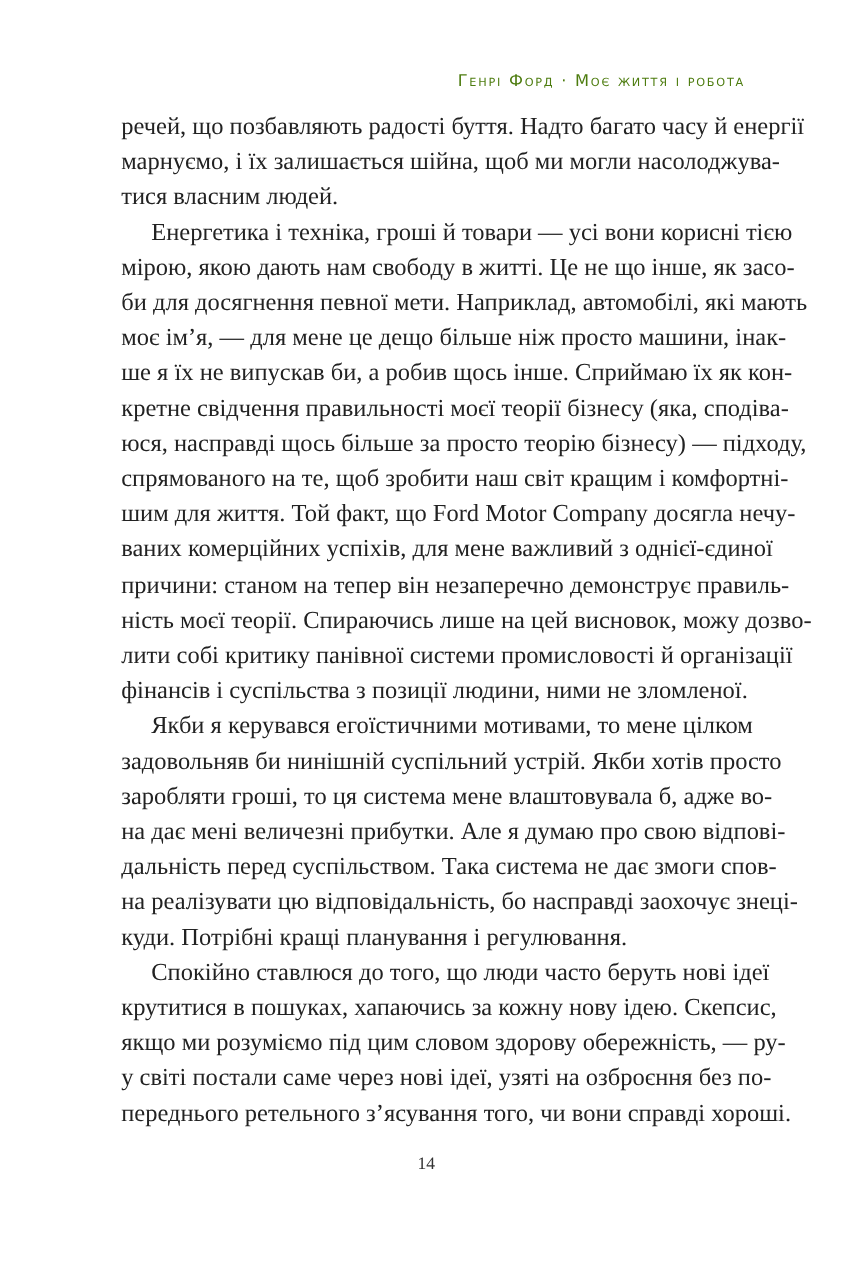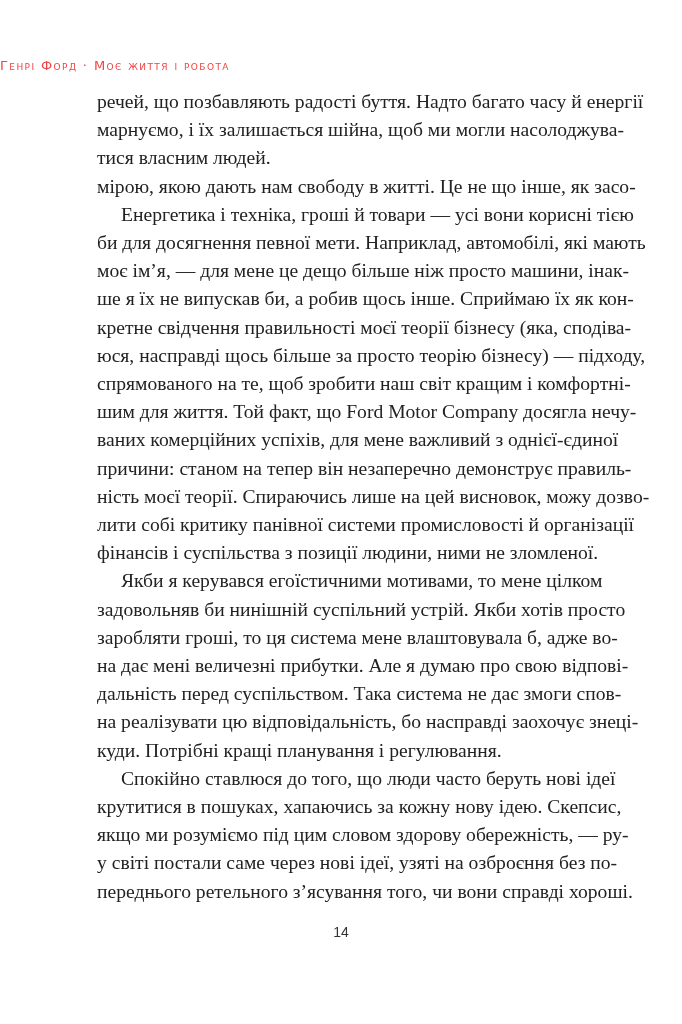--- a/index.html
+++ b/index.html
@@ -12,25 +12,25 @@
       height: 1024px;
       position: relative;
       overflow: hidden;
       color: #262626;
     }
     .running-head {
       position: absolute;
       top: 58px;
       left: 0;
       width: 596px;
-      text-align: left;
+      text-align: right;
       font-family: "DejaVu Sans", sans-serif;
       font-size: 13px;
       letter-spacing: 1.4px;
-      color: #ef4444;
+      color: #4d7c0f;
       font-variant: small-caps;
     }
     .body-text {
       position: absolute;
       top: 88px;
       left: 97px;
       width: 490px;
       font-family: "Liberation Serif", serif;
       font-size: 19.6px;
       line-height: 28.2px;
@@ -47,42 +47,42 @@
     }
     .line.indent {
       padding-left: 24px;
     }
     .folio {
       position: absolute;
       top: 924px;
       left: 0;
       width: 682px;
       text-align: center;
-      font-family: Liberation Sans, sans-serif;
+      font-family: Liberation Serif, serif;
       font-size: 14px;
       color: #333;
     }
   </style>
 </head>
 <body>
 
 <div>
   <div class="running-head">Генрі Форд · Моє життя і робота</div>
 
   <div class="body-text">
 
     <div>
       <span class="line">речей, що позбавляють радості буття. Надто багато часу й енергії</span>
       <span class="line">марнуємо, і їх залишається шійна, щоб ми могли насолоджува-</span>
       <span class="line last">тися власним людей.</span>
     </div>
 
     <div>
+      <span class="line indent">Енергетика і техніка, гроші й товари — усі вони корисні тією</span>
       <span class="line">мірою, якою дають нам свободу в житті. Це не що інше, як засо-</span>
-      <span class="line indent">Енергетика і техніка, гроші й товари — усі вони корисні тією</span>
       <span class="line">би для досягнення певної мети. Наприклад, автомобілі, які мають</span>
       <span class="line">моє ім’я, — для мене це дещо більше ніж просто машини, інак-</span>
       <span class="line">ше я їх не випускав би, а робив щось інше. Сприймаю їх як кон-</span>
       <span class="line">кретне свідчення правильності моєї теорії бізнесу (яка, сподіва-</span>
       <span class="line">юся, насправді щось більше за просто теорію бізнесу) — підходу,</span>
       <span class="line">спрямованого на те, щоб зробити наш світ кращим і комфортні-</span>
       <span class="line">шим для життя. Той факт, що Ford Motor Company досягла нечу-</span>
       <span class="line">ваних комерційних успіхів, для мене важливий з однієї-єдиної</span>
       <span class="line">причини: станом на тепер він незаперечно демонструє правиль-</span>
       <span class="line">ність моєї теорії. Спираючись лише на цей висновок, можу дозво-</span>

